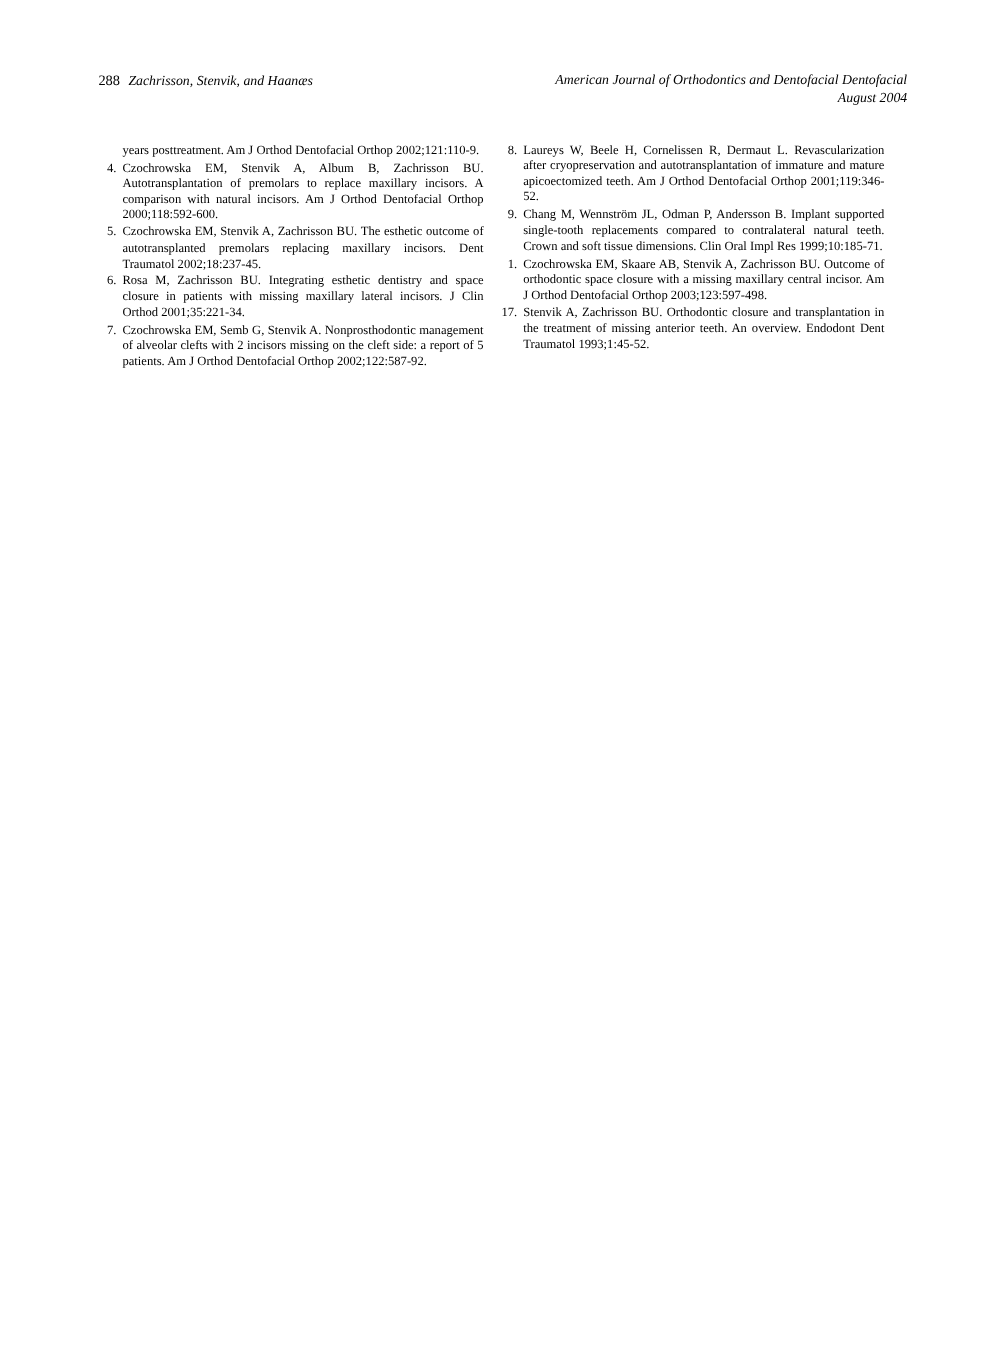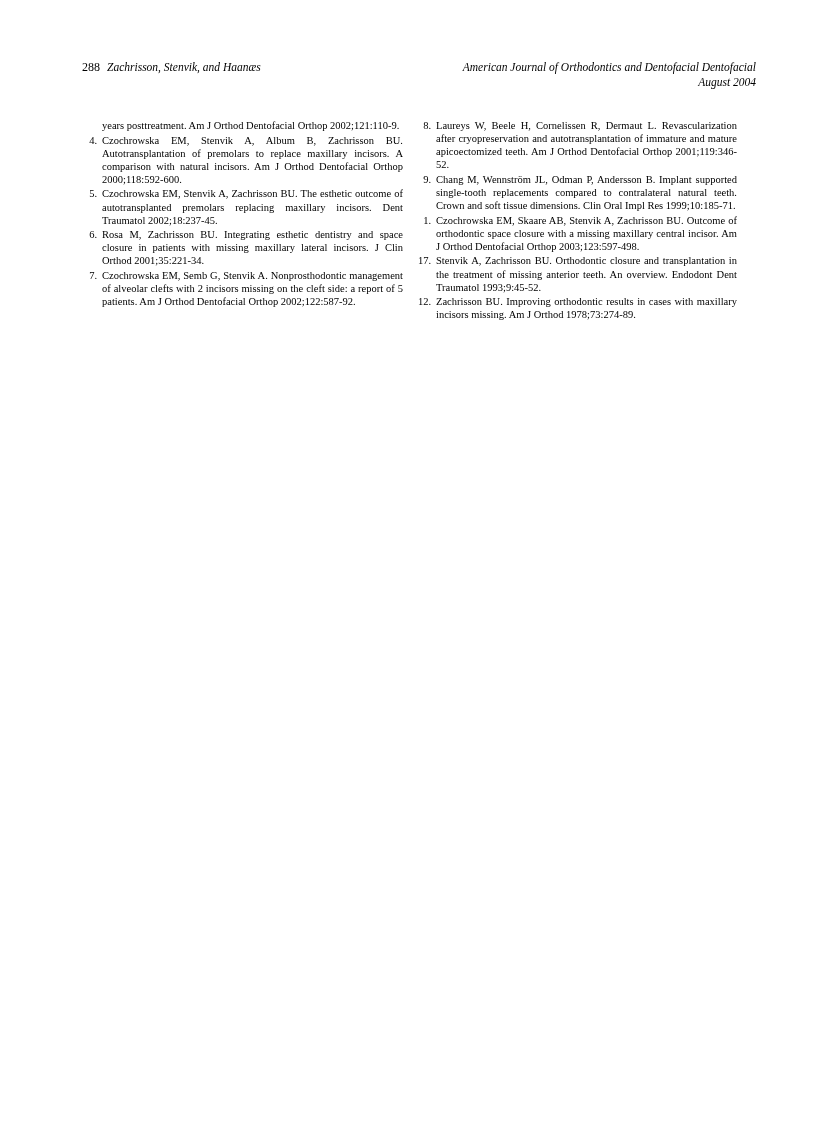--- a/index.html
+++ b/index.html
@@ -134,22 +134,18 @@
       <div class="ref">
         <span class="num">9.</span>
         <span class="body">Chang M, Wennström JL, Odman P, Andersson B. Implant supported single-tooth replacements compared to contralateral natural teeth. Crown and soft tissue dimensions. Clin Oral Impl Res 1999;10:185-71.</span>
       </div>
       <div class="ref">
         <span class="num">1.</span>
         <span class="body">Czochrowska EM, Skaare AB, Stenvik A, Zachrisson BU. Outcome of orthodontic space closure with a missing maxillary central incisor. Am J Orthod Dentofacial Orthop 2003;123:597-498.</span>
       </div>
       <div class="ref">
         <span class="num">17.</span>
-        <span class="body">Stenvik A, Zachrisson BU. Orthodontic closure and transplantation in the treatment of missing anterior teeth. An overview. Endodont Dent Traumatol 1993;9:45-52.</span>
-      </div>
-      <div class="ref">
-        <span class="num">12.</span>
-        <span class="body">Zachrisson BU. Improving orthodontic results in cases with maxillary incisors missing. Am J Orthod 1978;73:274-89.</span>
+        <span class="body">Stenvik A, Zachrisson BU. Orthodontic closure and transplantation in the treatment of missing anterior teeth. An overview. Endodont Dent Traumatol 1993;1:45-52.</span>
       </div>
     </div>
 
   </div>
 </div>
 
 </body></html>

